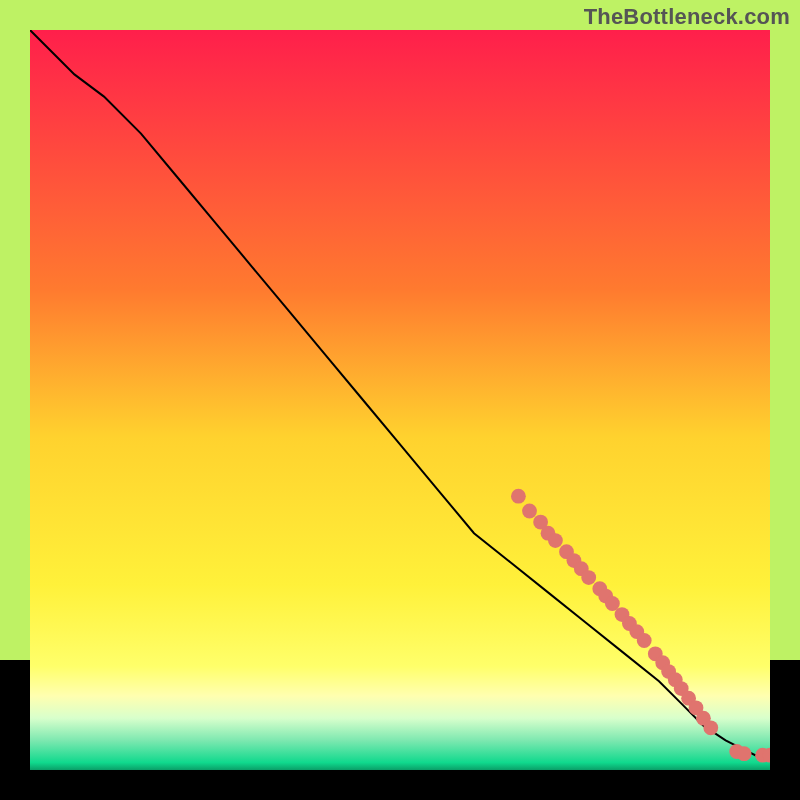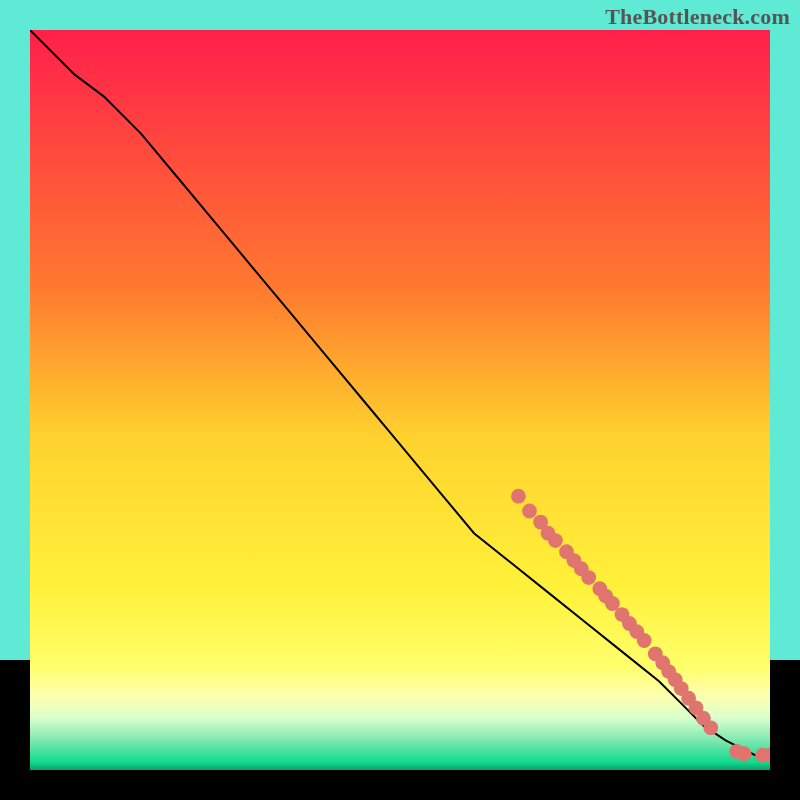--- a/index.html
+++ b/index.html
@@ -8,22 +8,21 @@
     width: 800px;
     height: 800px;
     background: #000;
     overflow: hidden;
     font-family: Arial, Helvetica, sans-serif;
   }
   .stage {
     position: relative;
     width: 800px;
     height: 660px;
-    background: #5eead4;
-    font-family: Liberation Serif, serif;
+    background: #bef264;
   }
   .watermark {
     position: absolute;
     top: 4px;
     right: 10px;
     color: #555;
     font-size: 22px;
     font-weight: 600;
     letter-spacing: 0.2px;
     user-select: none;

